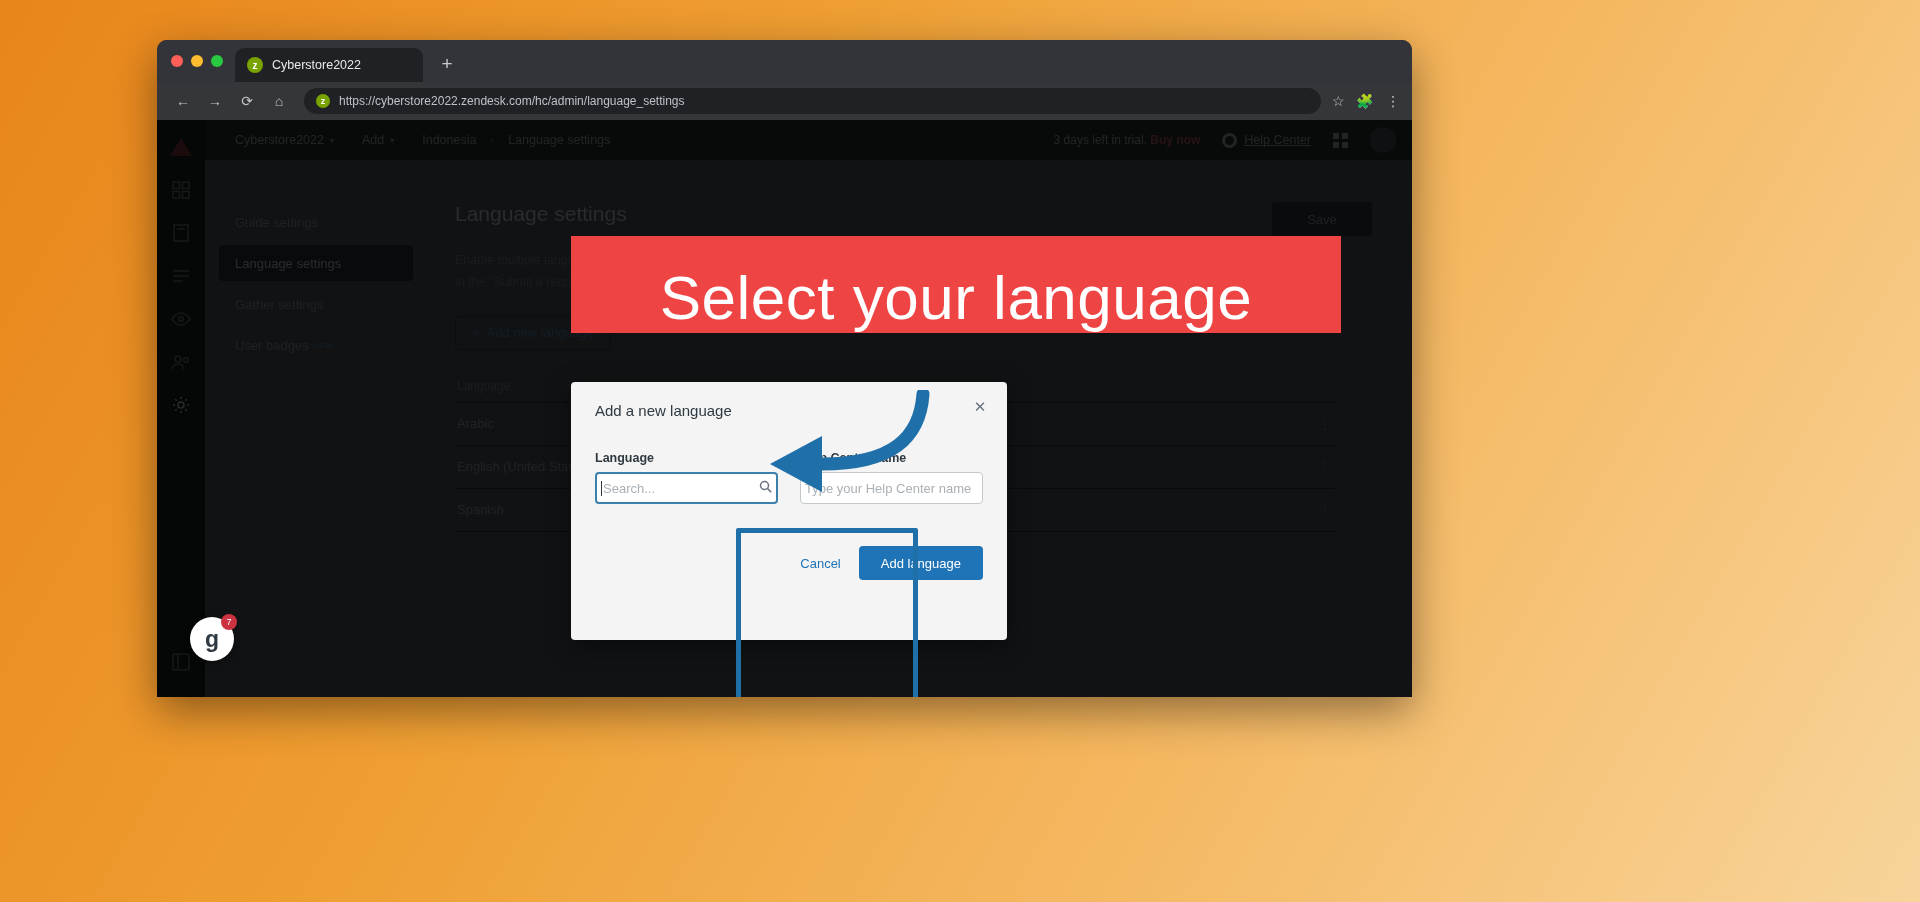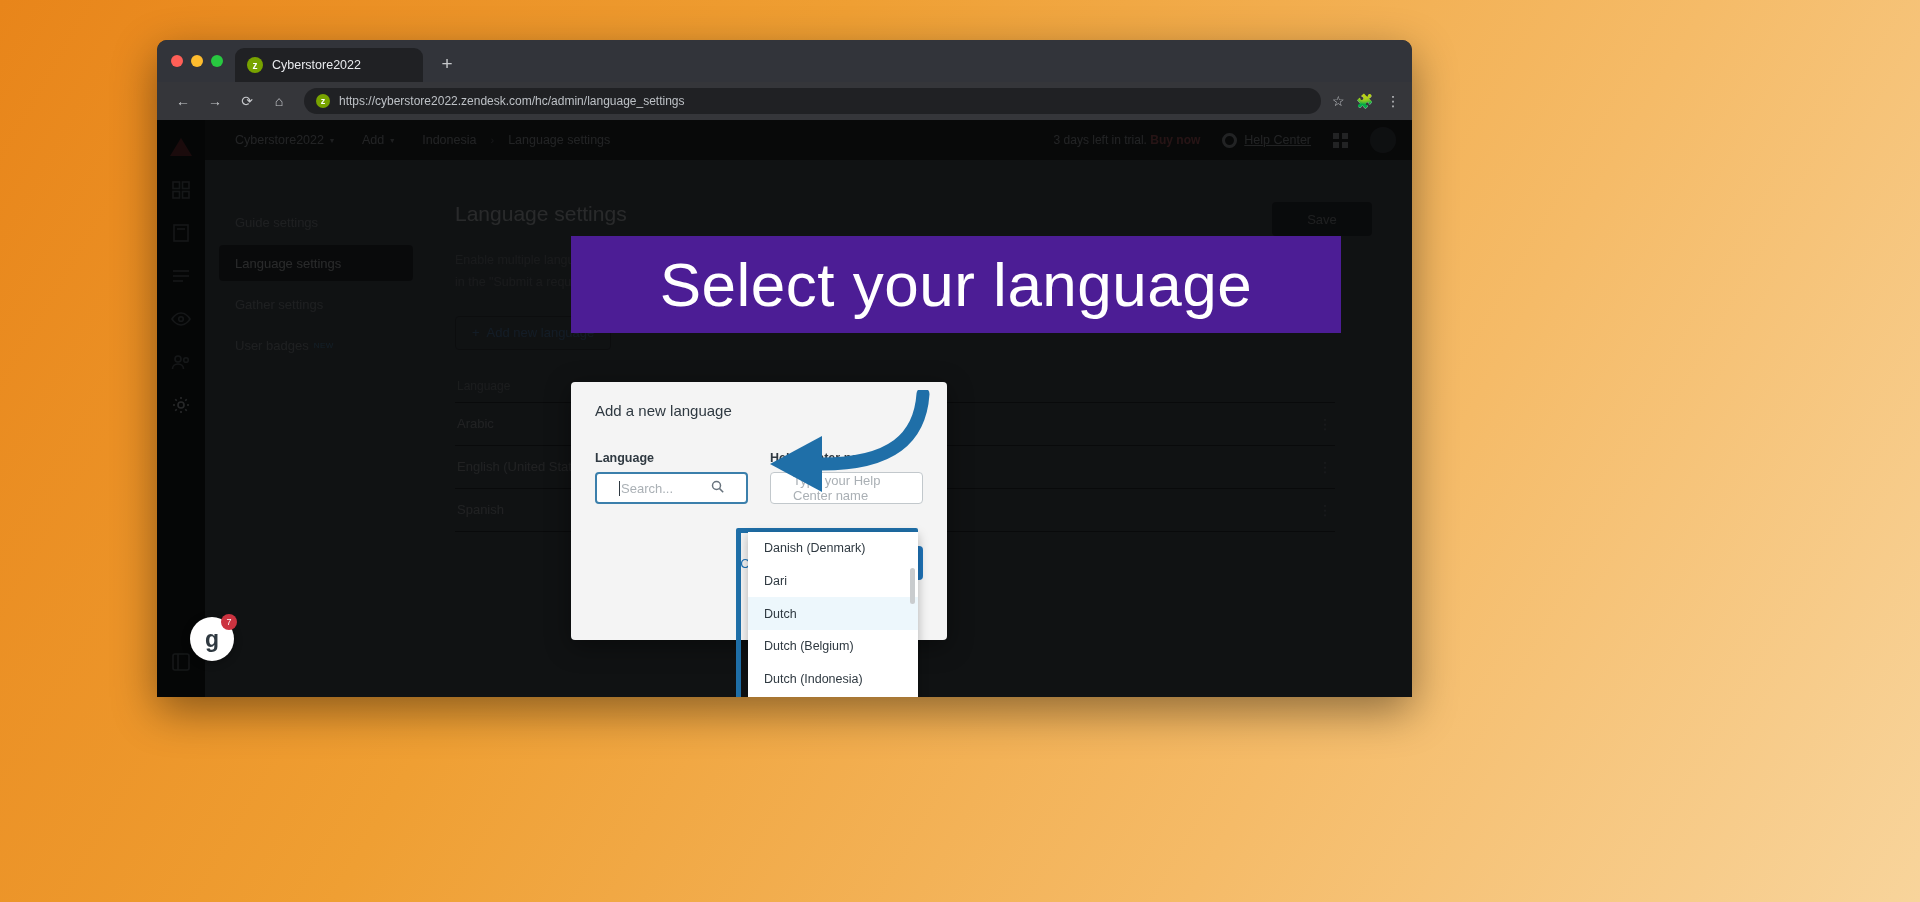--- a/index.html
+++ b/index.html
@@ -158,36 +158,36 @@
     border-bottom: 1px solid #31363a; color: #a5abaf; font-size: 13px; padding: 0 2px;
   }
   .lt-row .kebab { margin-left: auto; color: #8b9196; letter-spacing: 1px; font-size: 14px; }
 
   
   .backdrop {
     position: absolute; inset: 0; background: rgba(0,0,0,.55);
   }
   .modal {
     position: absolute; left: 414px; top: 262px;
-    width: 376px; height: 258px;
+    width: 436px; height: 258px;
     background: #f4f4f4; border-radius: 4px;
     box-shadow: 0 6px 26px rgba(0,0,0,.4);
     padding: 20px 24px;
   }
   .modal-title { font-size: 15px; color: #2f3941; }
   .modal-close {
     position: absolute; right: 18px; top: 16px; color: #68737d; font-size: 15px;
     width: 18px; height: 18px; text-align: center; line-height: 18px;
   }
   .modal-fields { display: flex; gap: 22px; margin-top: 32px; }
   .field { flex: 1; }
   .field-label { font-size: 12.5px; color: #2f3941; font-weight: bold; margin-bottom: 7px; }
   .input {
     height: 32px; border: 1px solid #c2c8cc; border-radius: 4px;
-    background: #fff; display: flex; align-items: center; padding: 0 22px;
+    background: #fff; display: flex; align-items: center; padding: 0 4px;
     font-size: 13px; color: #aab0b5;
   }
   .input.focused { border: 2px solid #3b7fab; }
   .input .caretbar { width: 1px; height: 15px; background: #2f3941; margin-right: 1px; }
   .input .mag { margin-left: auto; color: #68737d; font-size: 13px; }
   .modal-actions { display: flex; align-items: center; justify-content: flex-end; gap: 18px; margin-top: 42px; }
   .btn-cancel { background: transparent; border: none; color: #1f73b7; font-size: 13px; font-family: inherit; }
   .btn-primary {
     background: #1f73b7; color: #fff; border: none; border-radius: 4px;
     height: 34px; padding: 0 22px; font-size: 13px; font-family: inherit;
@@ -216,21 +216,21 @@
   .dd-scroll {
     position: absolute; right: 3px; top: 36px;
     width: 5px; height: 36px; background: #c9ccce; border-radius: 3px;
     z-index: 42;
   }
 
   
   .callout {
     position: absolute; left: 571px; top: 236px;
     width: 770px; height: 97px;
-    background: #4c1d95; display: flex; align-items: center; justify-content: center;
+    background: #ef4444; display: flex; align-items: flex-end; justify-content: center;
     z-index: 60;
   }
   .callout span {
     color: #fff; font-size: 62px; letter-spacing: .5px; font-weight: normal;
   }
   .arrow-svg { position: absolute; left: 760px; top: 390px; z-index: 55; }
 
   
   .gwidget {
     position: absolute; left: 190px; top: 617px;
@@ -447,33 +447,20 @@
           </div>
         </div>
       </div>
 
       <div class="modal-actions">
         <button class="btn-cancel">Cancel</button>
         <button class="btn-primary">Add language</button>
       </div>
     </div>
 
-    <div class="dropdown">
-      <div class="dd-list">
-        <div class="dd-item">Danish (Denmark)</div>
-        <div class="dd-item">Dari</div>
-        <div class="dd-item sel">Dutch</div>
-        <div class="dd-item">Dutch (Belgium)</div>
-        <div class="dd-item">Dutch (Indonesia)</div>
-        <div class="dd-item">Dutch (Netherlands)</div>
-
-      </div>
-      <div class="dd-scroll"></div>
-
-    </div>
     <div class="dropdown-highlight"></div>
 
   </div>
 </div>
 
 <div class="callout">
   <span>Select your language</span>
 </div>
 
 <svg class="arrow-svg" width="170" height="105" viewBox="0 0 170 105">

